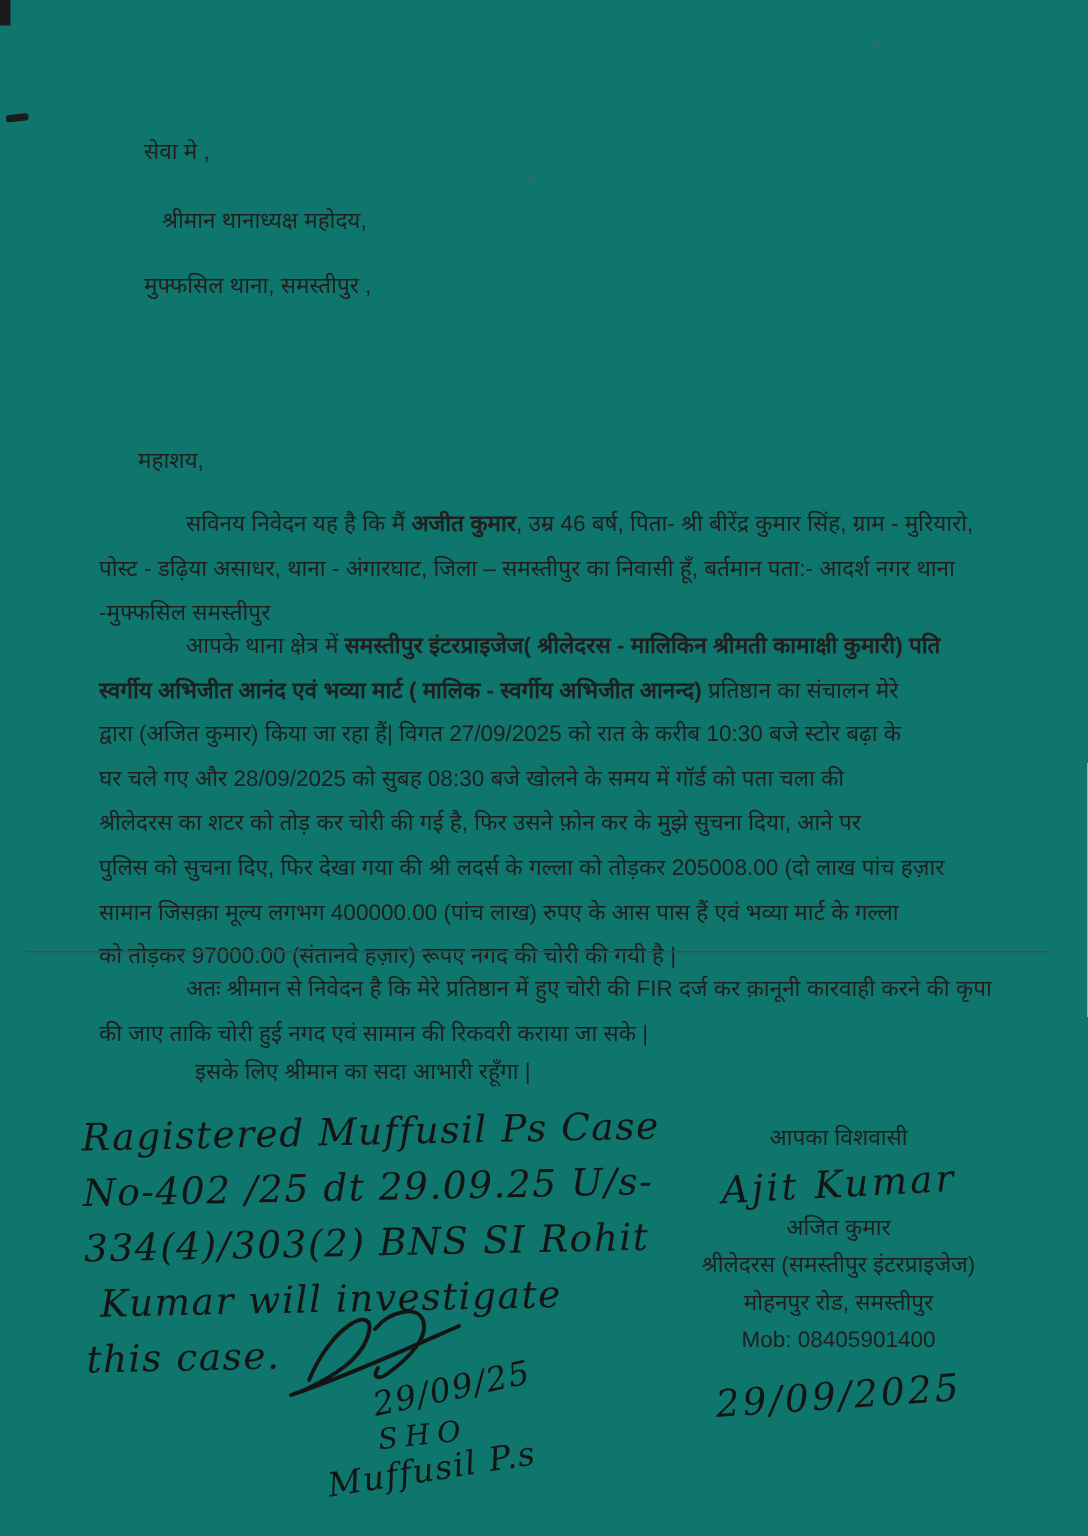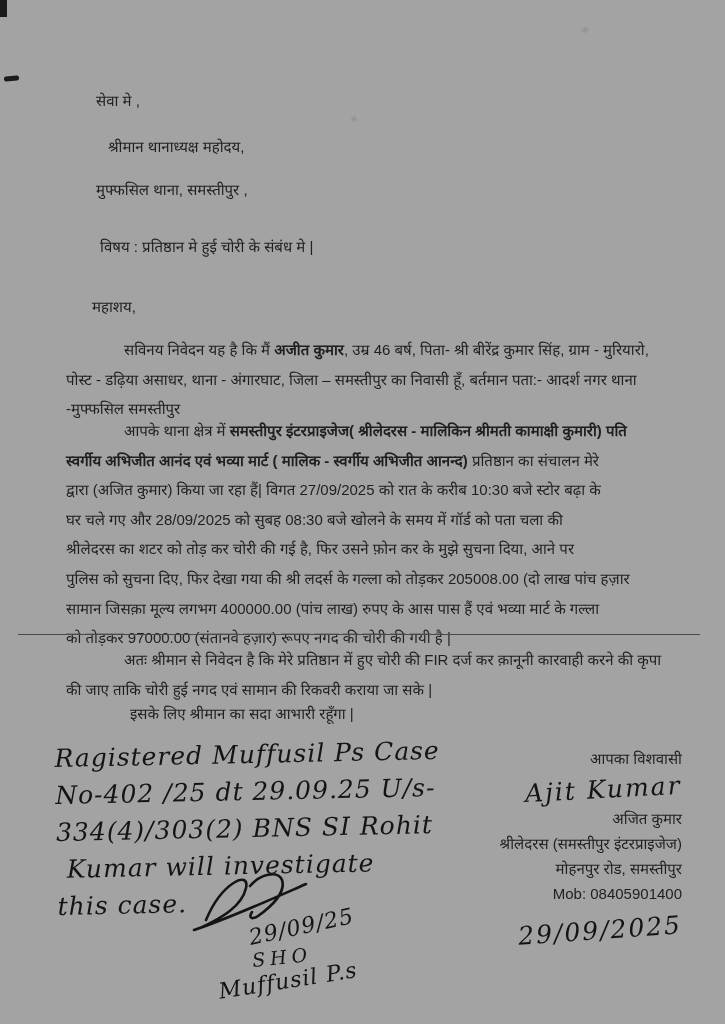--- a/index.html
+++ b/index.html
@@ -1,18 +1,18 @@
 <!DOCTYPE html>
 <html><head>
 <meta charset="utf-8">
 <style>
   html,body{margin:0;padding:0;background:#e8e8e6;}
   .page{
     position:relative;width:725px;height:1024px;margin:0 auto;
-    background:#a3a3a3;overflow:hidden;
+    background:#0f766e;overflow:hidden;
     font-family:"Liberation Sans","DejaVu Sans",sans-serif;
     color:#1f1f1f;
     text-decoration:underline;
   }
   
   .mark-v{position:absolute;left:0;top:0;width:7px;height:17px;background:#1b1b1b;}
   .mark-d{position:absolute;left:4px;top:76px;width:15px;height:5px;background:#1b1b1b;transform:rotate(-6deg);border-radius:2px;}
   .smudge{position:absolute;border-radius:50%;background:radial-gradient(closest-side,rgba(90,90,90,.25),rgba(90,90,90,0));}
 
   .blk{position:absolute;white-space:nowrap;}
@@ -23,21 +23,21 @@
   .indent{padding-left:58px;}
   .divider{position:absolute;left:18px;top:634px;width:682px;border-top:1.6px solid #4a4a4a;}
 
   .hand{
     font-family:"DejaVu Serif","Liberation Serif",serif;
     font-style:italic;color:#141414;
   }
   .note{left:56px;top:736px;transform:rotate(-1.2deg);}
   .note .ln{font-size:25px;line-height:37px;letter-spacing:1px;}
 
-  .sig-col{left:412px;top:746px;width:270px;text-align:right;white-space:normal;}
+  .sig-col{left:424px;top:746px;width:270px;text-align:center;white-space:normal;}
   .sig-col .row{line-height:25px;}
   .sig-name{font-size:25px;letter-spacing:2px;transform:rotate(-3deg);display:inline-block;margin:4px 0 2px 0;}
   .sig-date{font-size:25px;letter-spacing:2px;transform:rotate(-4deg);display:inline-block;margin-top:10px;}
 
   .sho{left:170px;top:872px;width:280px;height:150px;white-space:normal;}
   .sho-date{position:absolute;left:78px;top:42px;font-size:22px;transform:rotate(-12deg);letter-spacing:1px;}
   .sho-title{position:absolute;left:82px;top:74px;font-size:19px;transform:rotate(-6deg);letter-spacing:5px;}
   .sho-station{position:absolute;left:48px;top:96px;font-size:22px;transform:rotate(-9deg);letter-spacing:1px;}
   .scribble{position:absolute;left:18px;top:-4px;}
 </style>
@@ -48,21 +48,20 @@
 
   <div class="mark-v"></div>
   <div class="mark-d"></div>
   <div class="smudge" style="left:580px;top:26px;width:10px;height:8px;"></div>
   <div class="smudge" style="left:350px;top:115px;width:8px;height:8px;"></div>
 
   <div class="blk t15" style="left:96px;top:90px;"><span>सेवा मे ,</span></div>
   <div class="blk t15" style="left:108px;top:136px;"><span>श्रीमान थानाध्यक्ष महोदय,</span></div>
   <div class="blk t15" style="left:96px;top:179px;"><span>मुफ्फसिल थाना, समस्तीपुर ,</span></div>
 
-  <div class="blk t15" style="left:100px;top:236px;"><span>विषय : प्रतिष्ठान मे हुई चोरी के संबंध मे |</span></div>
 
   <div class="blk t15" style="left:92px;top:296px;"><span>महाशय,</span></div>
 
   <div class="blk para t15" style="left:66px;top:324px;margin-top:11px;">
     <div class="ln indent"><span>सविनय निवेदन यह है कि मैं </span><span class="b">अजीत कुमार</span><span>, उम्र 46 बर्ष, पिता- श्री बीरेंद्र कुमार सिंह, ग्राम - मुरियारो,</span></div>
     <div class="ln"><span>पोस्ट - डढ़िया असाधर, थाना - अंगारघाट, जिला – समस्तीपुर का निवासी हूँ, बर्तमान पता:- आदर्श नगर थाना</span></div>
     <div class="ln"><span>-मुफ्फसिल समस्तीपुर</span></div>
   </div>
 
   <div class="blk para t15" style="left:66px;top:416px;">

